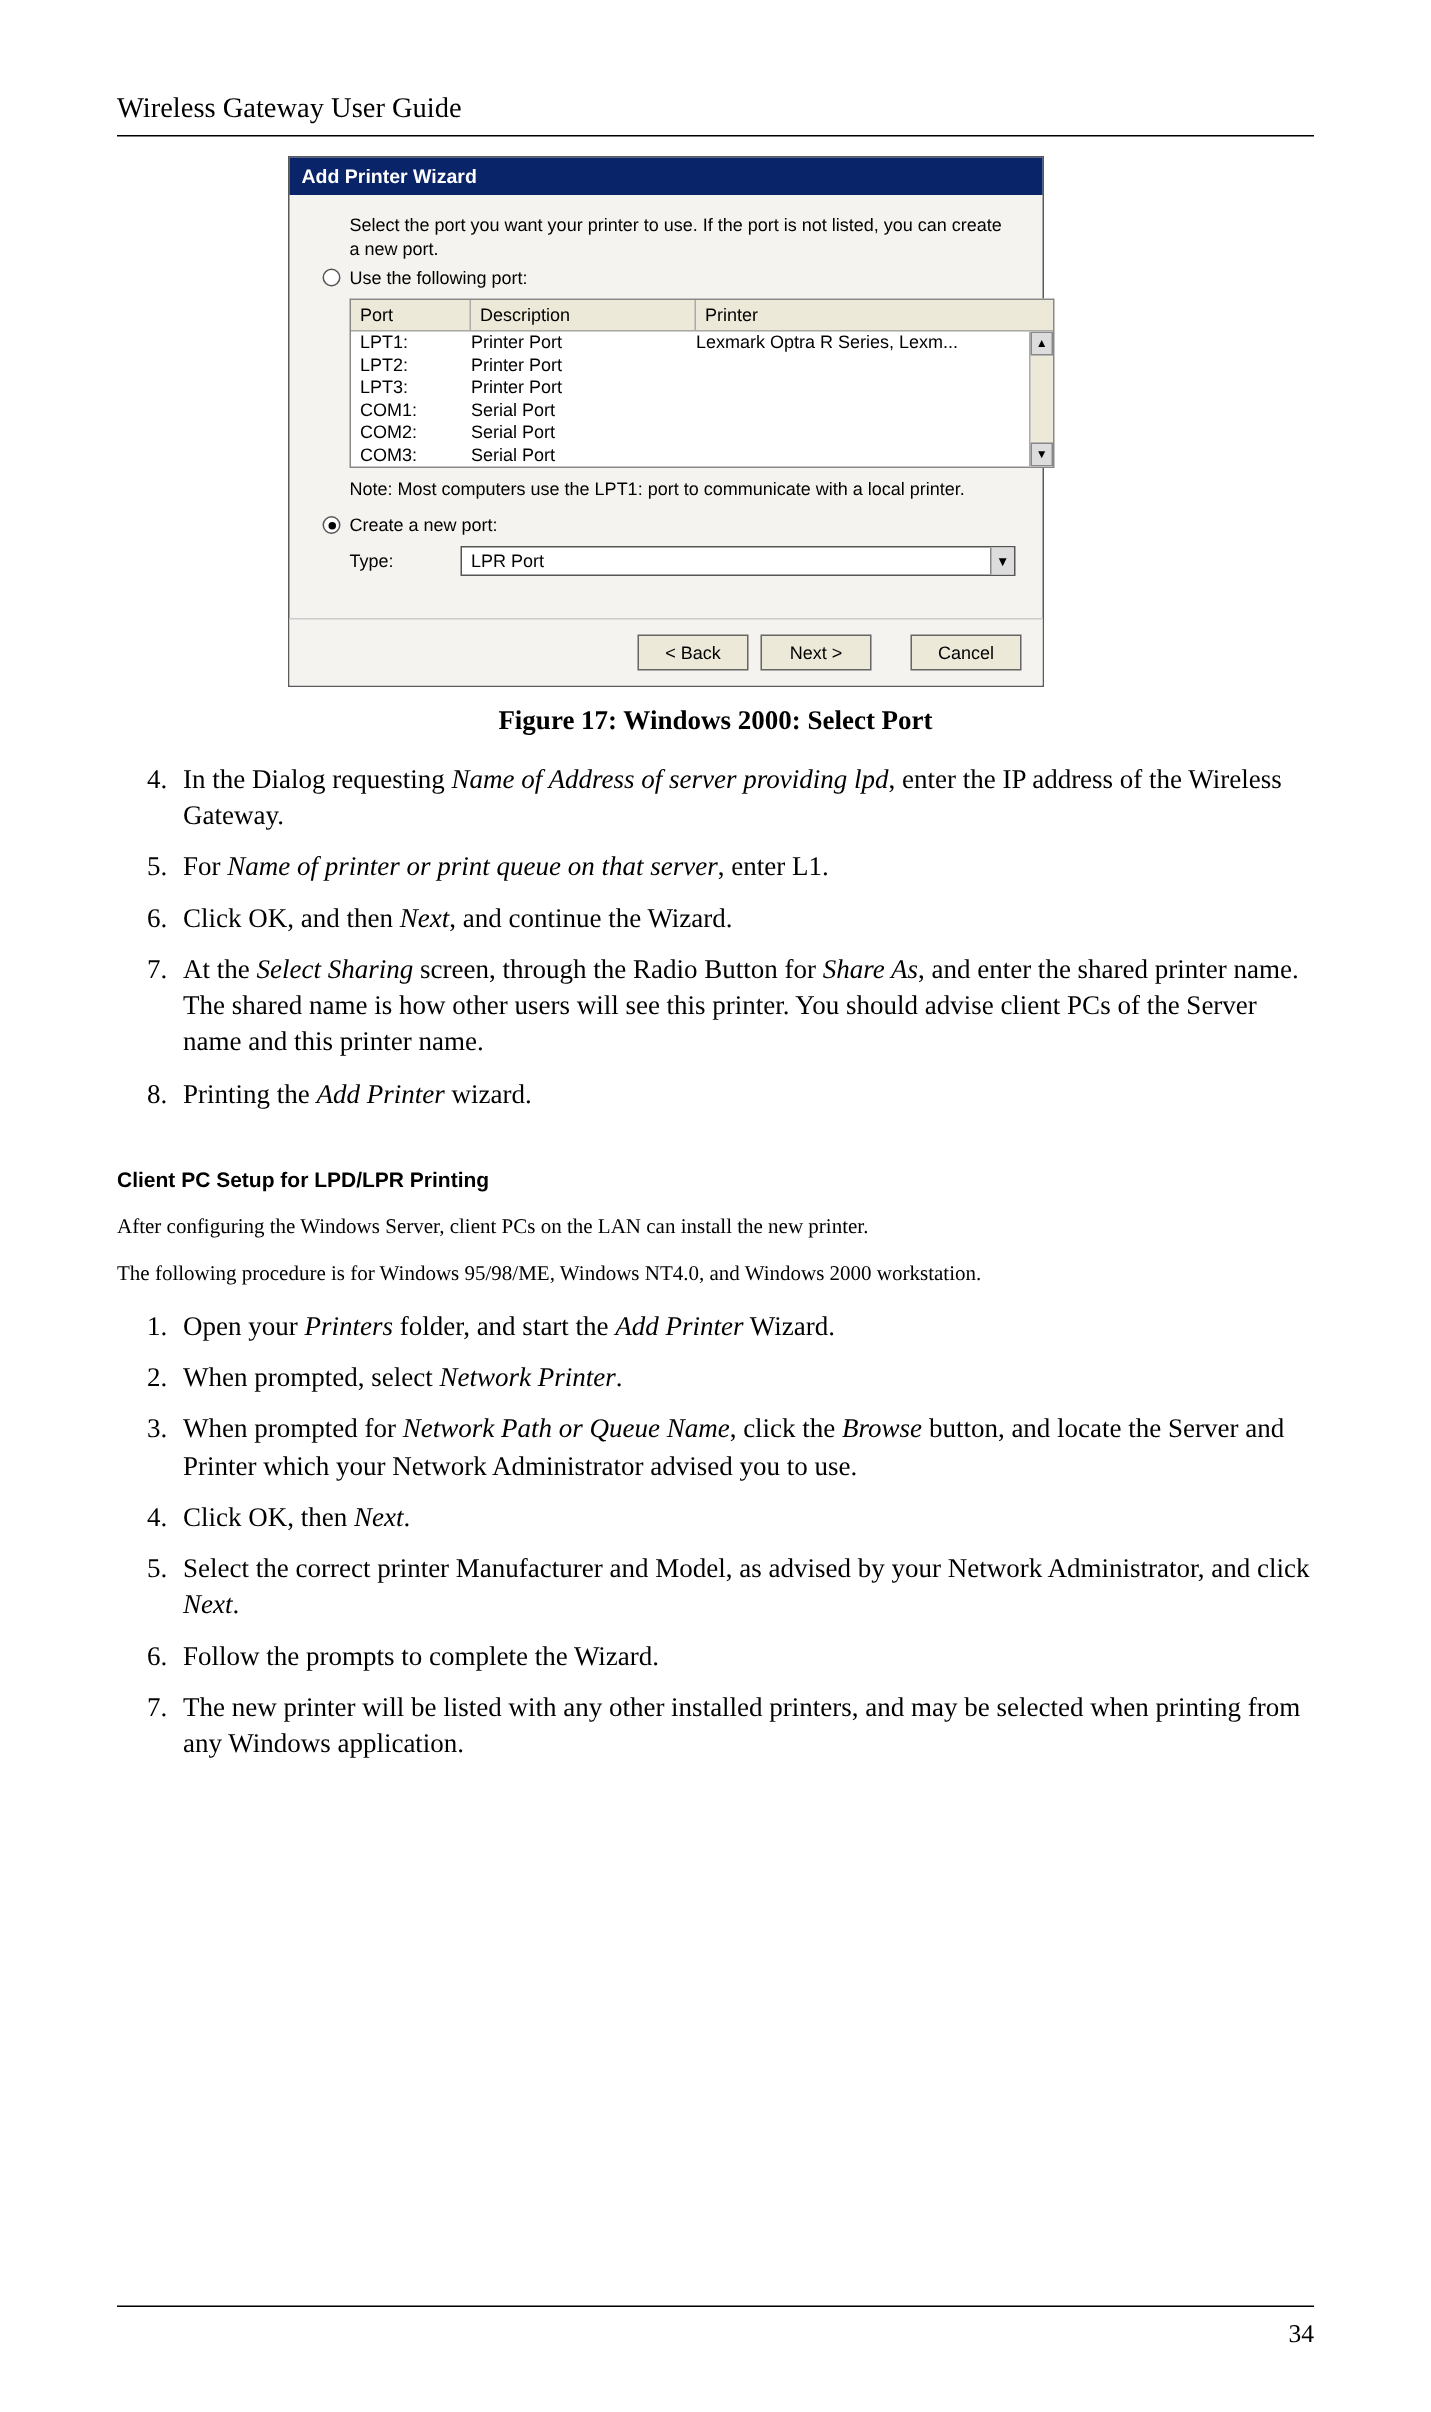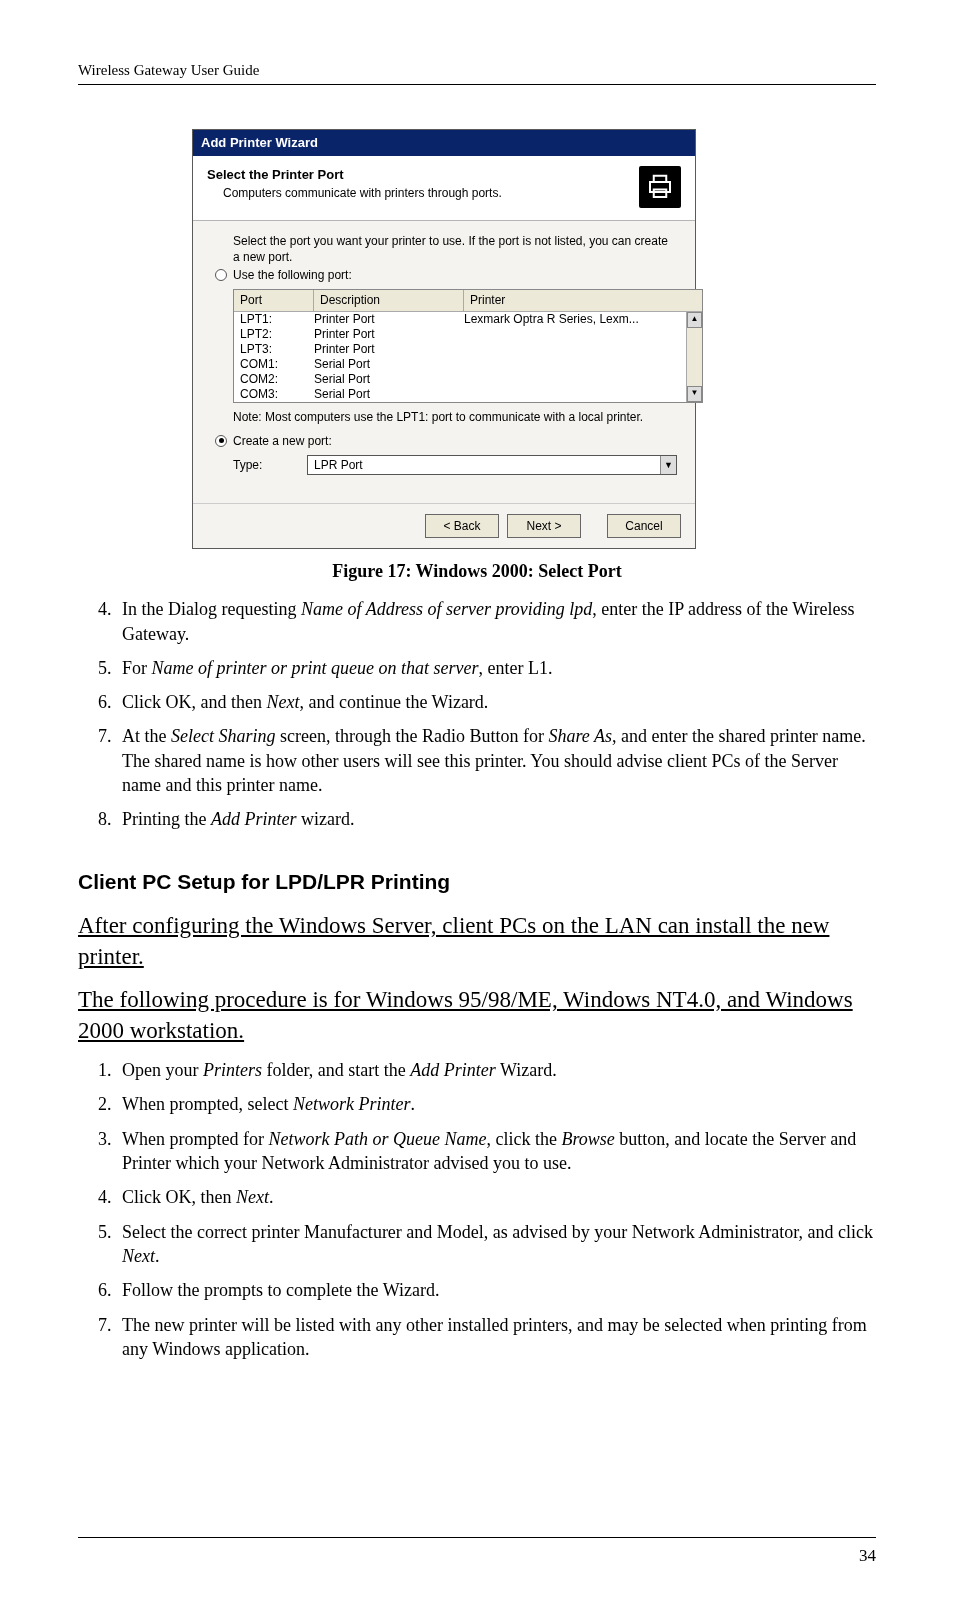--- a/index.html
+++ b/index.html
@@ -8,24 +8,24 @@
     background: #fff;
     width: 954px;
     min-height: 1608px;
     padding: 60px 78px 40px 78px;
     position: relative;
     color: #000;
     font-size: 18px;
     line-height: 1.35;
   }
   .header {
-    font-size: 15px;
+    font-size: 19px;
     border-bottom: 1.5px solid #000;
     padding-bottom: 4px;
-    margin-bottom: 44px;
+    margin-bottom: 13px;
   }
   .figure-wrap {
     margin: 0 auto 10px auto;
     width: 570px;
   }
   .dialog {
     border: 1px solid #5a5a5a;
     background: #f4f3ef;
     font-family: Tahoma, Arial, sans-serif;
     font-size: 12px;
@@ -153,58 +153,45 @@
     margin-bottom: 22px;
   }
   ol.main-list > li {
     margin-bottom: 10px;
     font-size: 18px;
     padding-left: 6px;
   }
   .italic { font-style: italic; }
   h2.section {
     font-family: Arial, Helvetica, sans-serif;
-    font-size: 21px;
+    font-size: 14px;
     font-weight: bold;
     margin: 36px 0 14px 0;
   }
-  p.body { margin-bottom: 12px; font-size: 23px; text-decoration: underline; }
+  p.body { margin-bottom: 12px; font-size: 14px; }
   .footer-line {
     position: absolute;
     left: 78px; right: 78px; bottom: 70px;
     border-top: 1.5px solid #000;
   }
   .page-num {
     position: absolute;
     right: 78px; bottom: 40px;
     font-size: 17px;
   }
 </style>
 </head>
 <body>
 
 <div class="header">Wireless Gateway User Guide</div>
 
 <div class="figure-wrap">
   <div class="dialog">
     <div class="dialog-title">Add Printer Wizard</div>
 
-    <div class="dialog-head">
-      <div class="dialog-head-text">
-        <div class="dialog-head-title">Select the Printer Port</div>
-        <div class="dialog-head-sub">Computers communicate with printers through ports.</div>
-      </div>
-      <div class="dialog-icon">
-        <svg viewBox="0 0 24 24" fill="none" stroke="#fff" stroke-width="1.6">
-          <rect x="7" y="3" width="10" height="5"></rect>
-          <rect x="4" y="8" width="16" height="8"></rect>
-          <rect x="7" y="14" width="10" height="6"></rect>
-        </svg>
-      </div>
-    </div>
 
     <div class="dialog-body">
       <div class="intro-text">Select the port you want your printer to use.  If the port is not listed, you can create a new port.</div>
 
       <div class="radio-row">
         <span class="radio"></span>
         <span class="radio-label">Use the following port:</span>
       </div>
 
       <div class="port-table">

